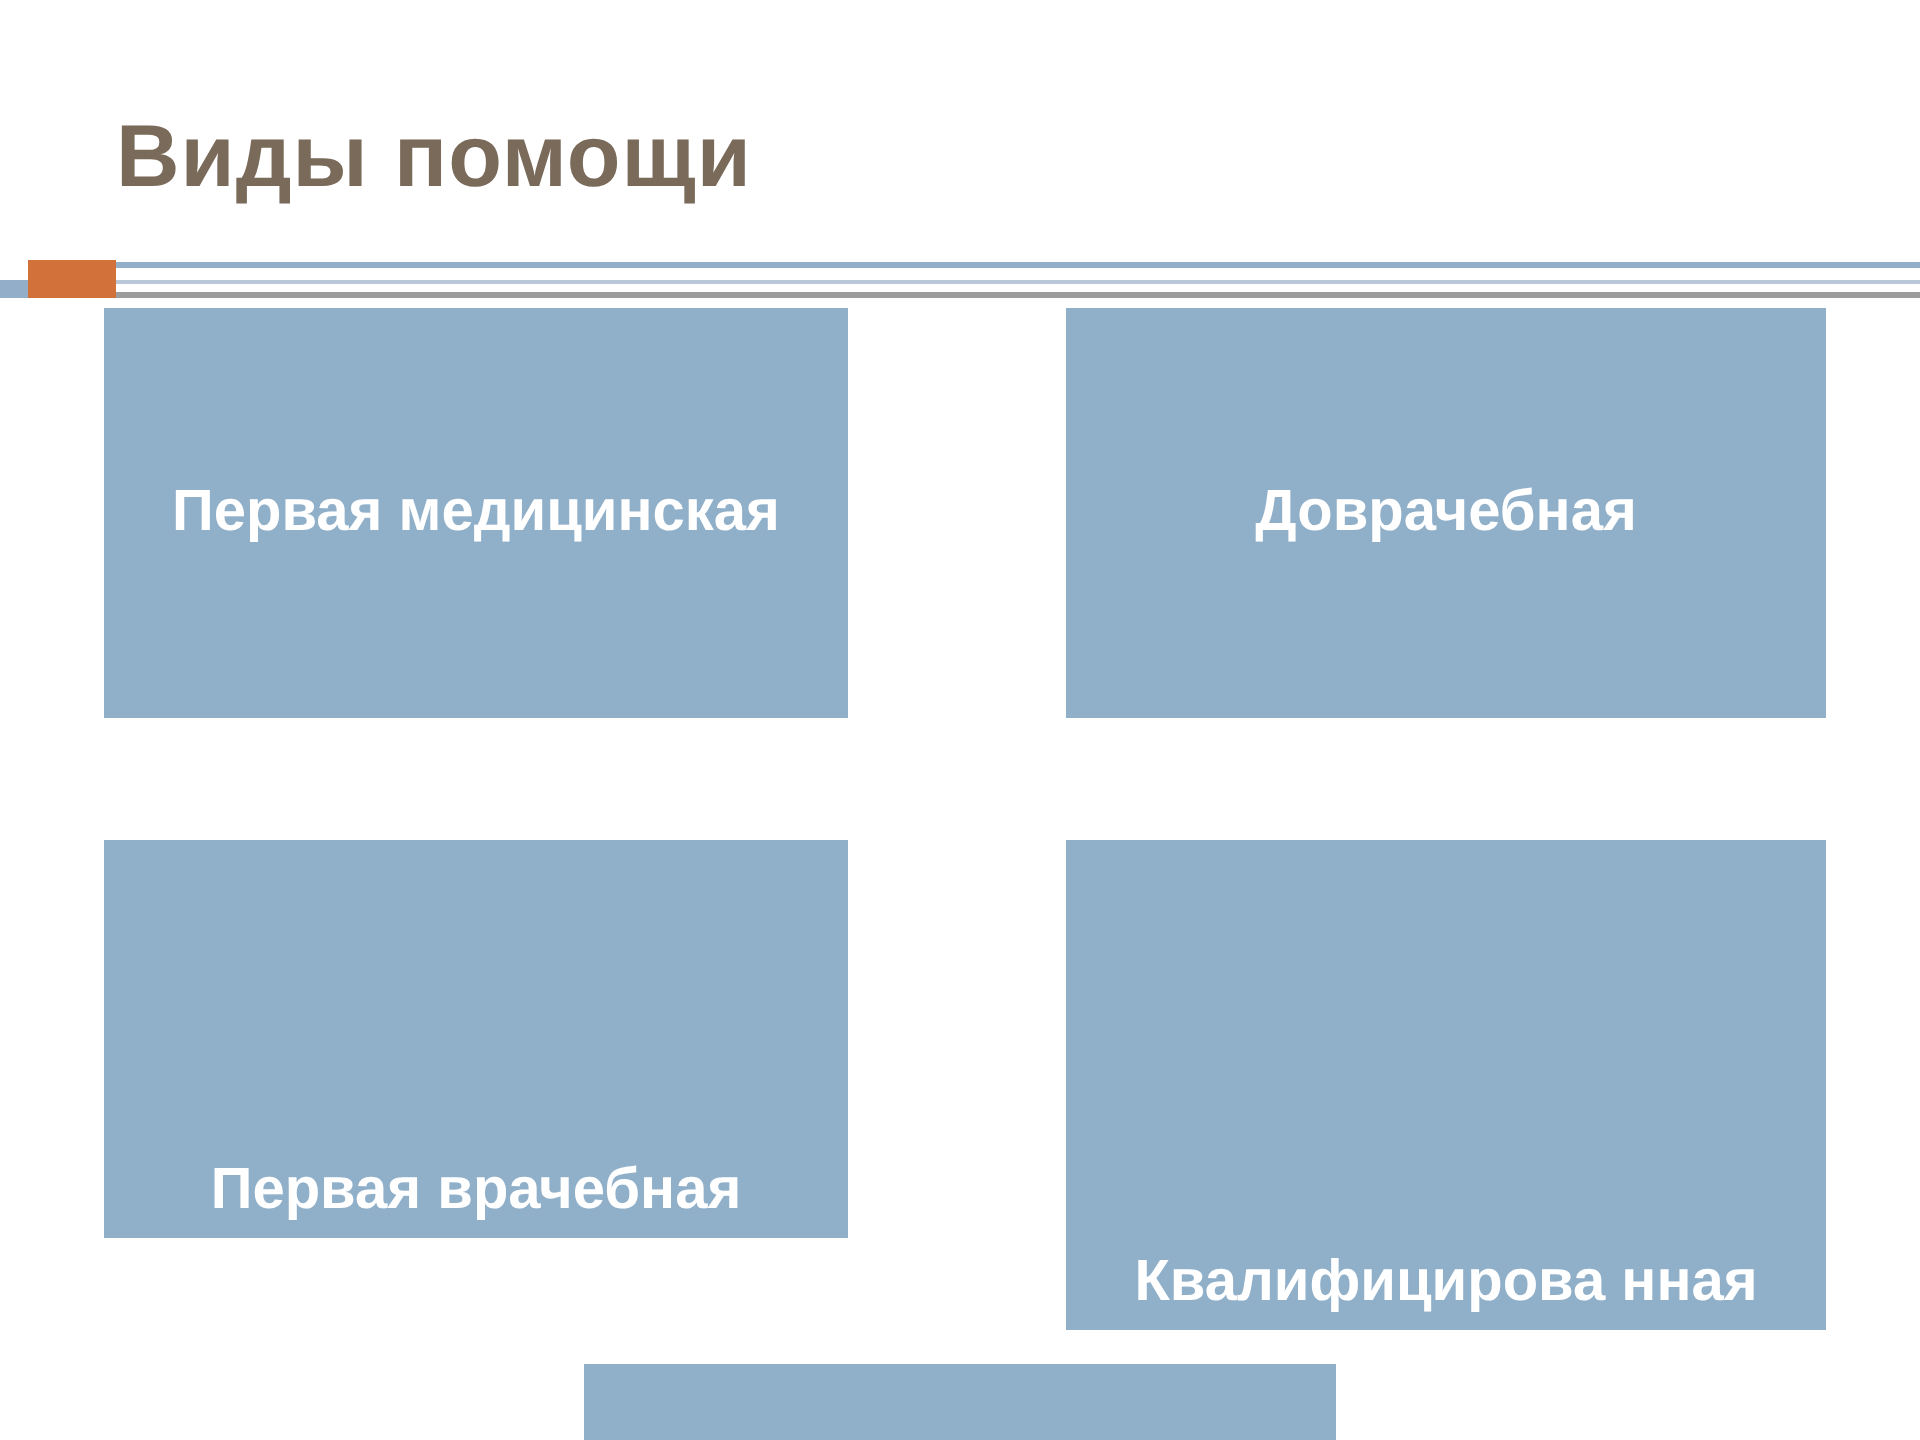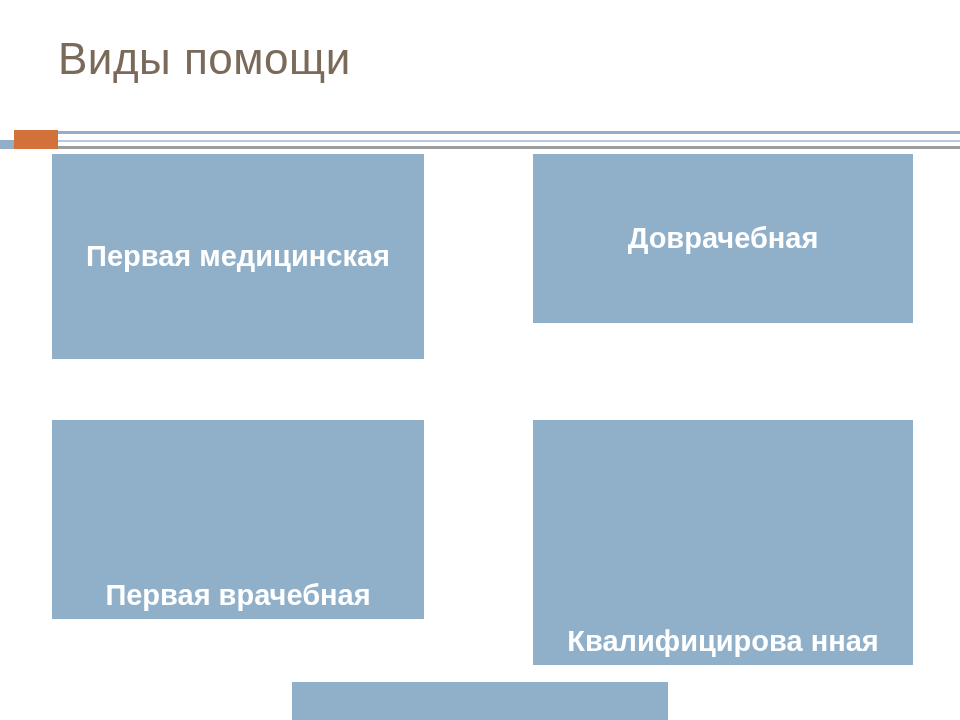--- a/index.html
+++ b/index.html
@@ -17,25 +17,25 @@
     position: relative;
     width: 960px;
     height: 720px;
     background: #ffffff;
   }
 
   
   .slide-title {
     position: absolute;
     left: 58px;
-    top: 36px;
+    top: 56px;
     font-size: 44px;
     line-height: 1.05;
     color: #7a6a5a;
-    font-weight: normal;
+    font-weight: bold;
     letter-spacing: 0.5px;
     white-space: nowrap;
   }
 
   
   .rule-wrap {
     position: absolute;
     left: 0;
     top: 131px;
     width: 960px;
@@ -94,21 +94,21 @@
     font-weight: bold;
     font-size: 29px;
     line-height: 1.22;
     padding: 6px 10px;
     box-sizing: border-box;
     margin-top: 14px;
   }
   .box span { display: block; }
 
   #box-1 { left: 52px;  top: 140px; width: 372px; height: 205px; }
-  #box-2 { left: 533px; top: 140px; width: 380px; height: 169px; text-align: center; }
+  #box-2 { left: 533px; top: 140px; width: 380px; height: 205px; text-align: center; }
   #box-3 { left: 52px;  top: 406px; width: 372px; height: 199px; align-items: flex-end; }
   #box-4 { left: 533px; top: 406px; width: 380px; height: 245px; align-items: flex-end; }
   #box-5 { left: 292px; top: 668px; width: 376px; height: 52px; font-size: 0; }
 </style>
 </head>
 <body>
 
 <div class="slide">
 
   <div class="slide-title">Виды помощи</div>

